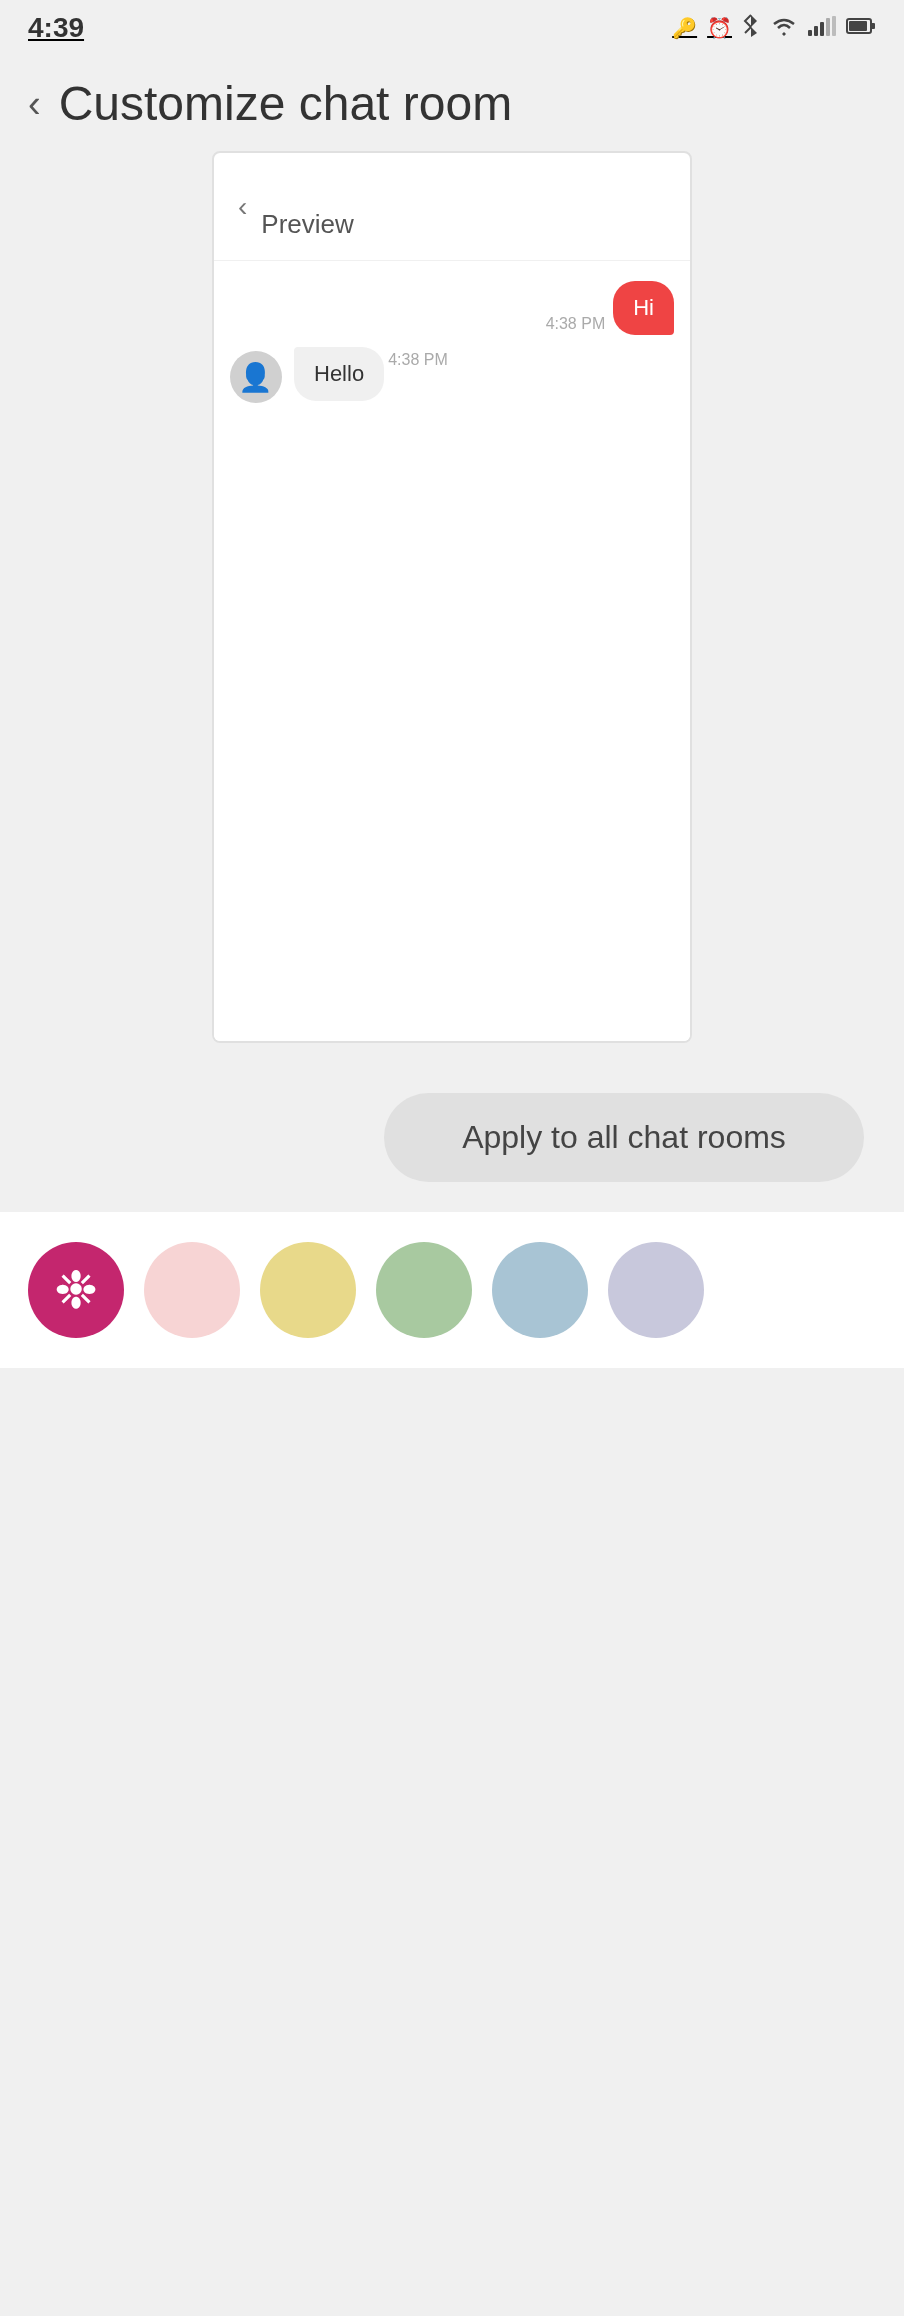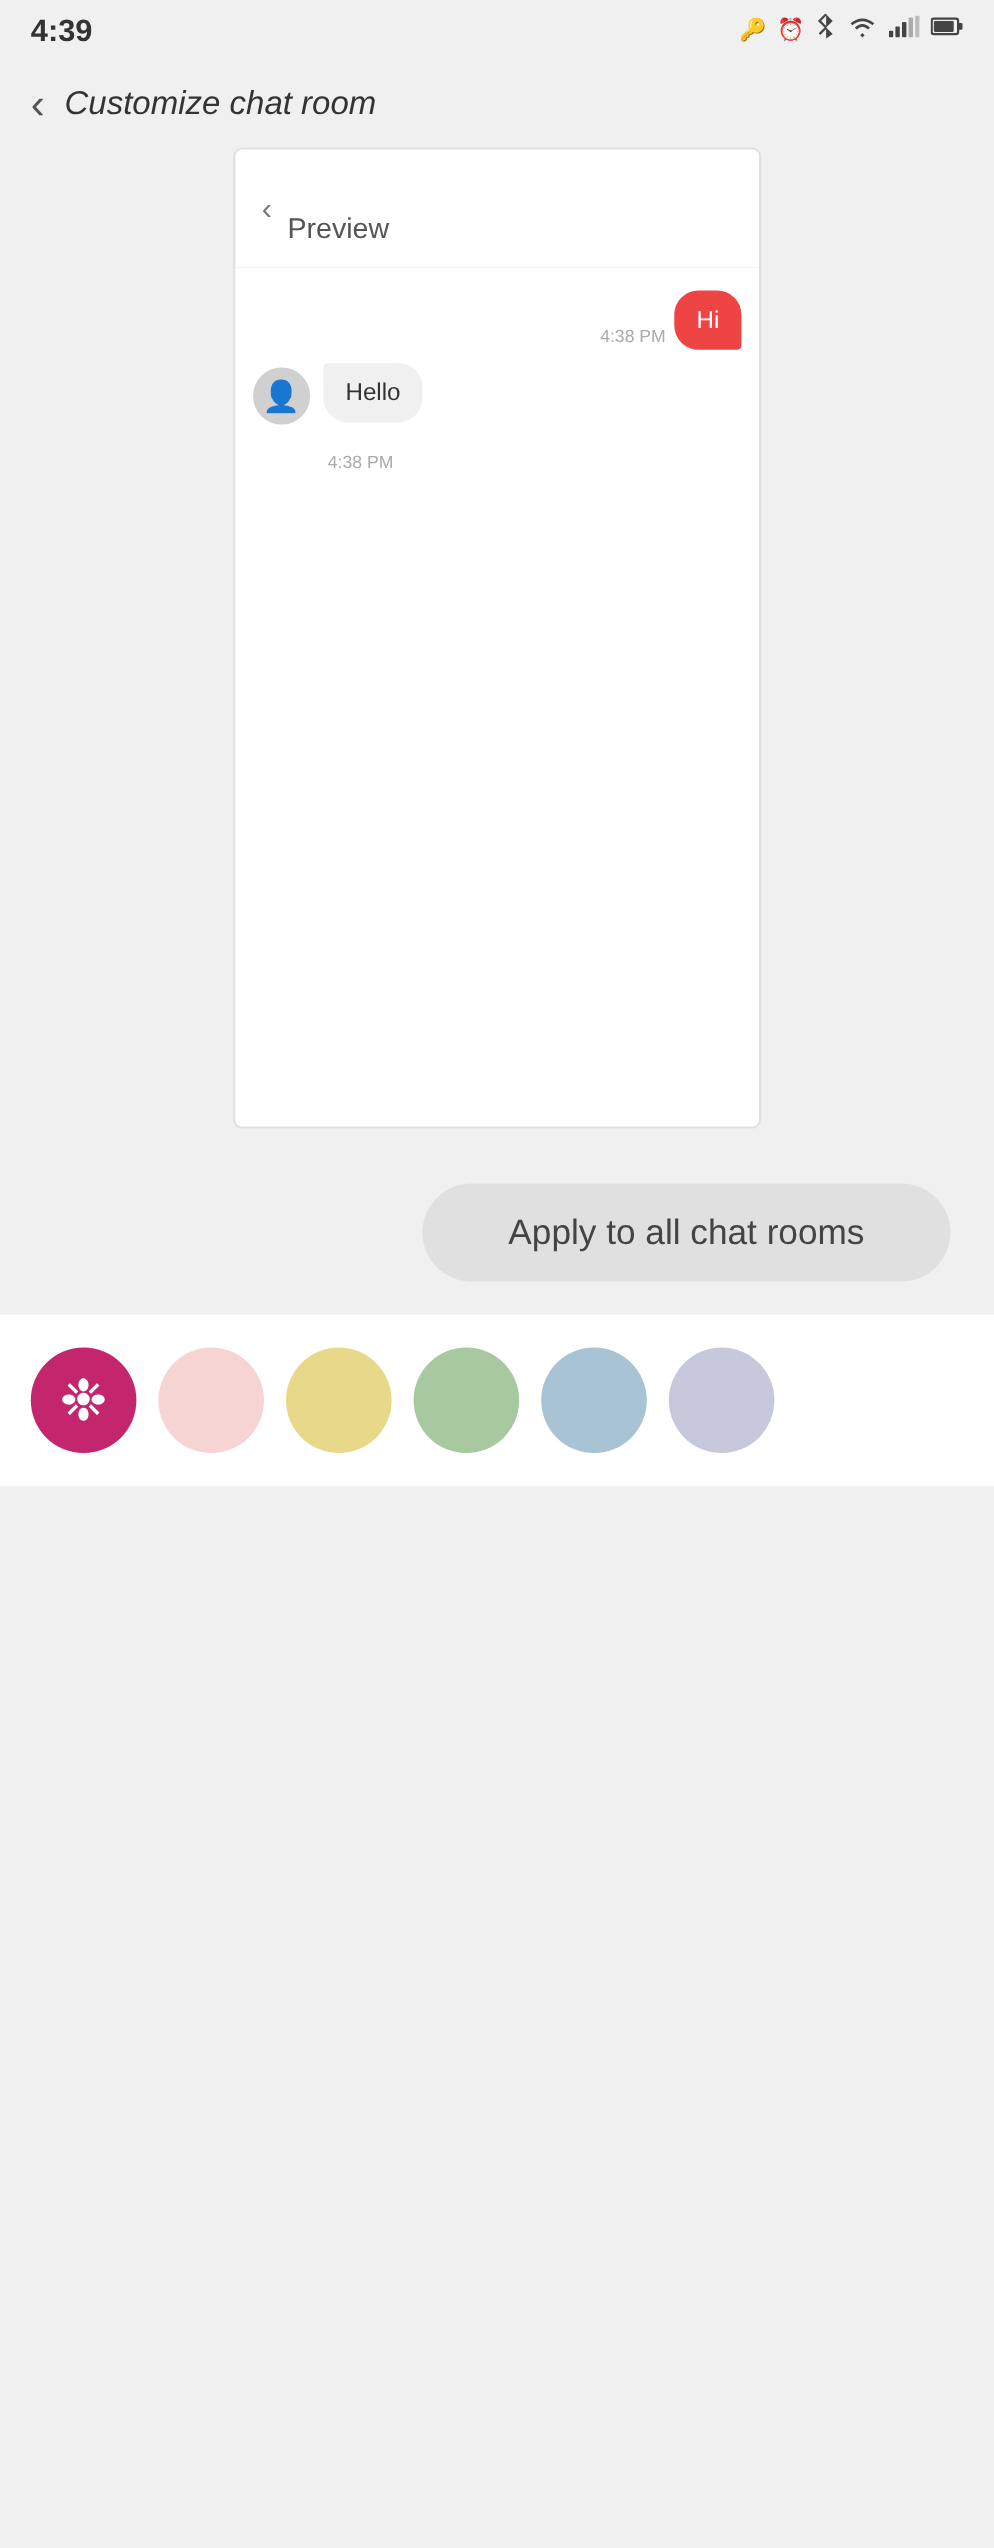--- a/index.html
+++ b/index.html
@@ -11,23 +11,24 @@
       background-color: #f0f0f0;
       font-family: 'Segoe UI', Arial, sans-serif;
       position: relative;
       overflow-x: hidden;
     }
 
     
     .status-bar {
       display: flex;
       justify-content: space-between;
-      align-items: flex-start;
+      align-items: center;
       padding: 12px 28px 8px 28px;
       background-color: #f0f0f0;
+      text-decoration: underline;
     }
 
     .status-time {
       font-size: 28px;
       font-weight: 600;
       color: #333;
     }
 
     .status-icons {
       display: flex;
@@ -50,24 +51,23 @@
 
     .back-btn {
       font-size: 38px;
       color: #555;
       cursor: pointer;
       margin-right: 18px;
       line-height: 1;
     }
 
     .page-title {
-      font-size: 30px;
+      font-size: 48px;
       font-weight: 500;
       color: #333;
-      font-style: italic;
     }
 
     
     .preview-wrapper {
       display: flex;
       justify-content: center;
       padding: 0 40px 30px 40px;
     }
 
     .preview-phone {
@@ -154,22 +154,21 @@
       margin-top: 4px;
     }
 
     .avatar-icon {
       font-size: 28px;
       color: #999;
     }
 
     .message-content-left {
       display: flex;
-      flex-direction: column;
-      gap: 24px;
+      flex-direction: row;
     }
 
     .message-bubble-left {
       background: #f0f0f0;
       color: #333;
       border-radius: 4px 22px 22px 22px;
       padding: 14px 20px;
       font-size: 22px;
     }
 

